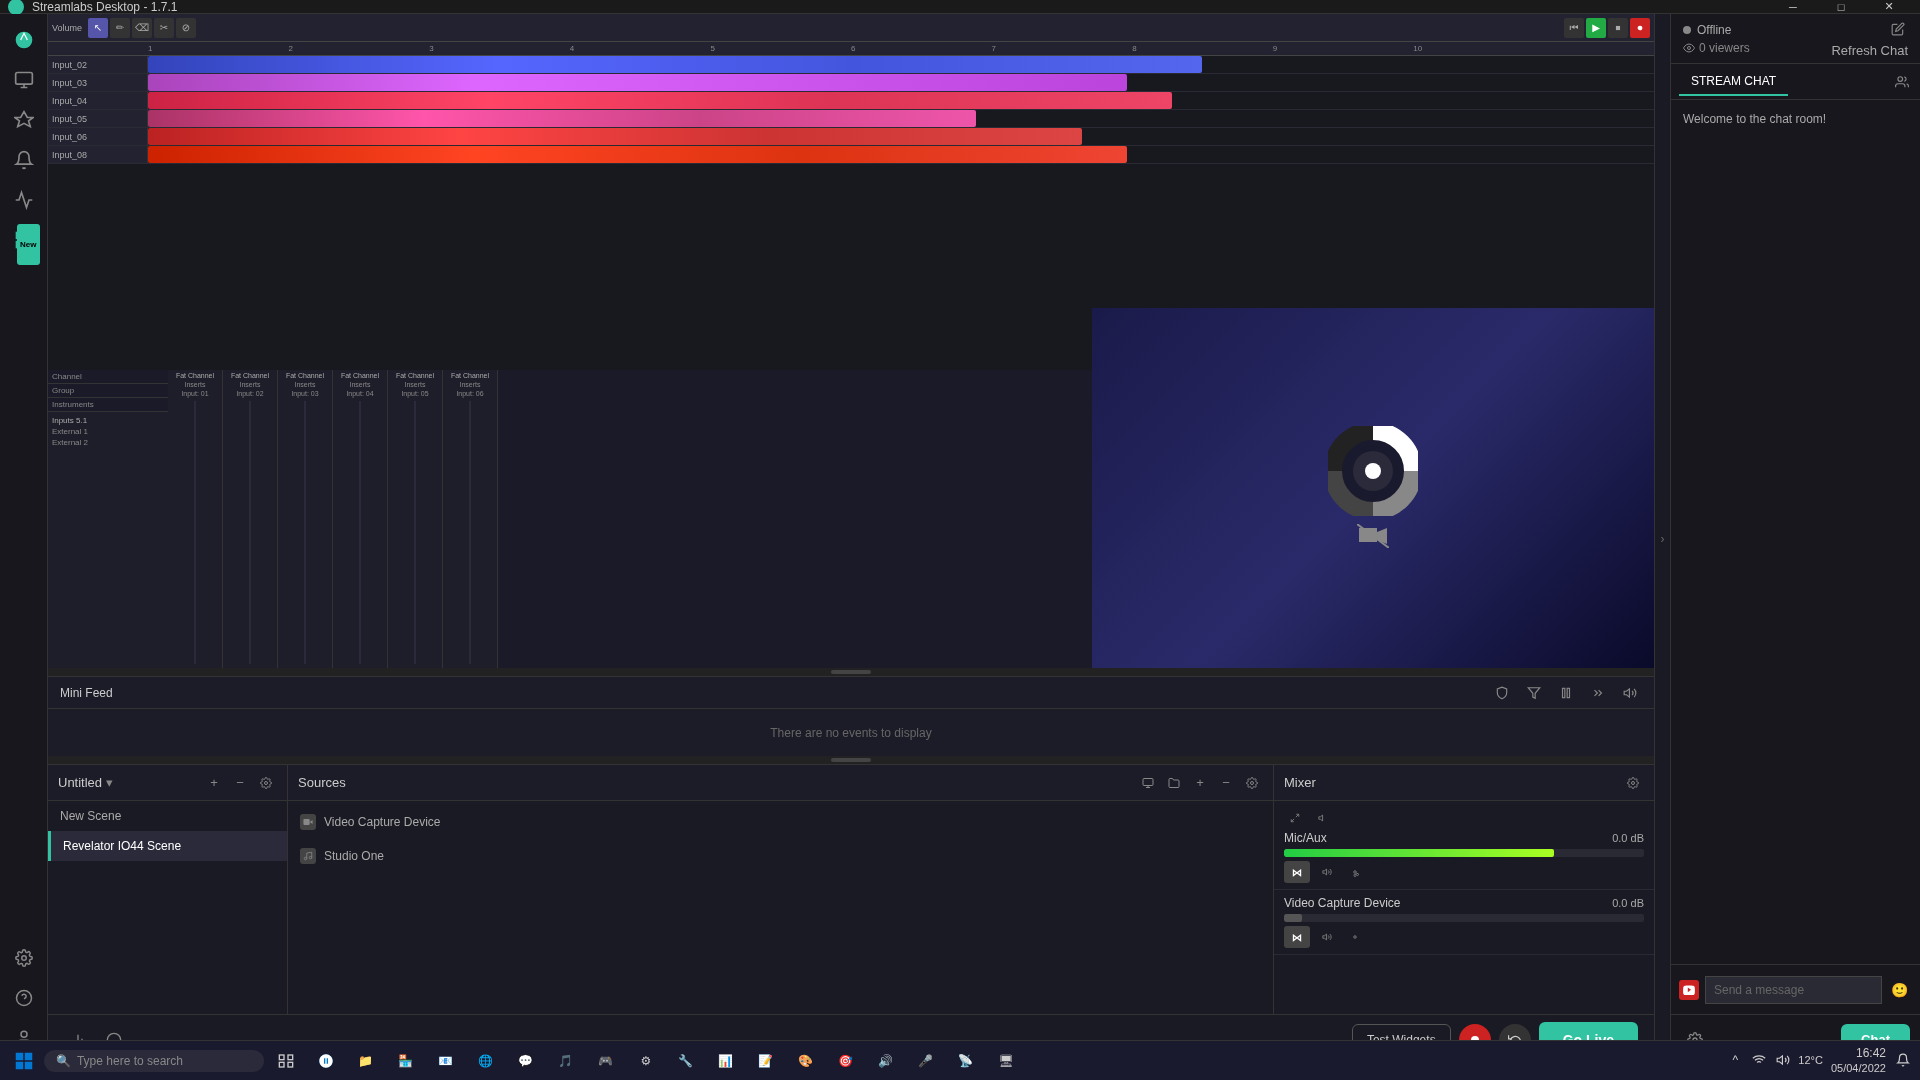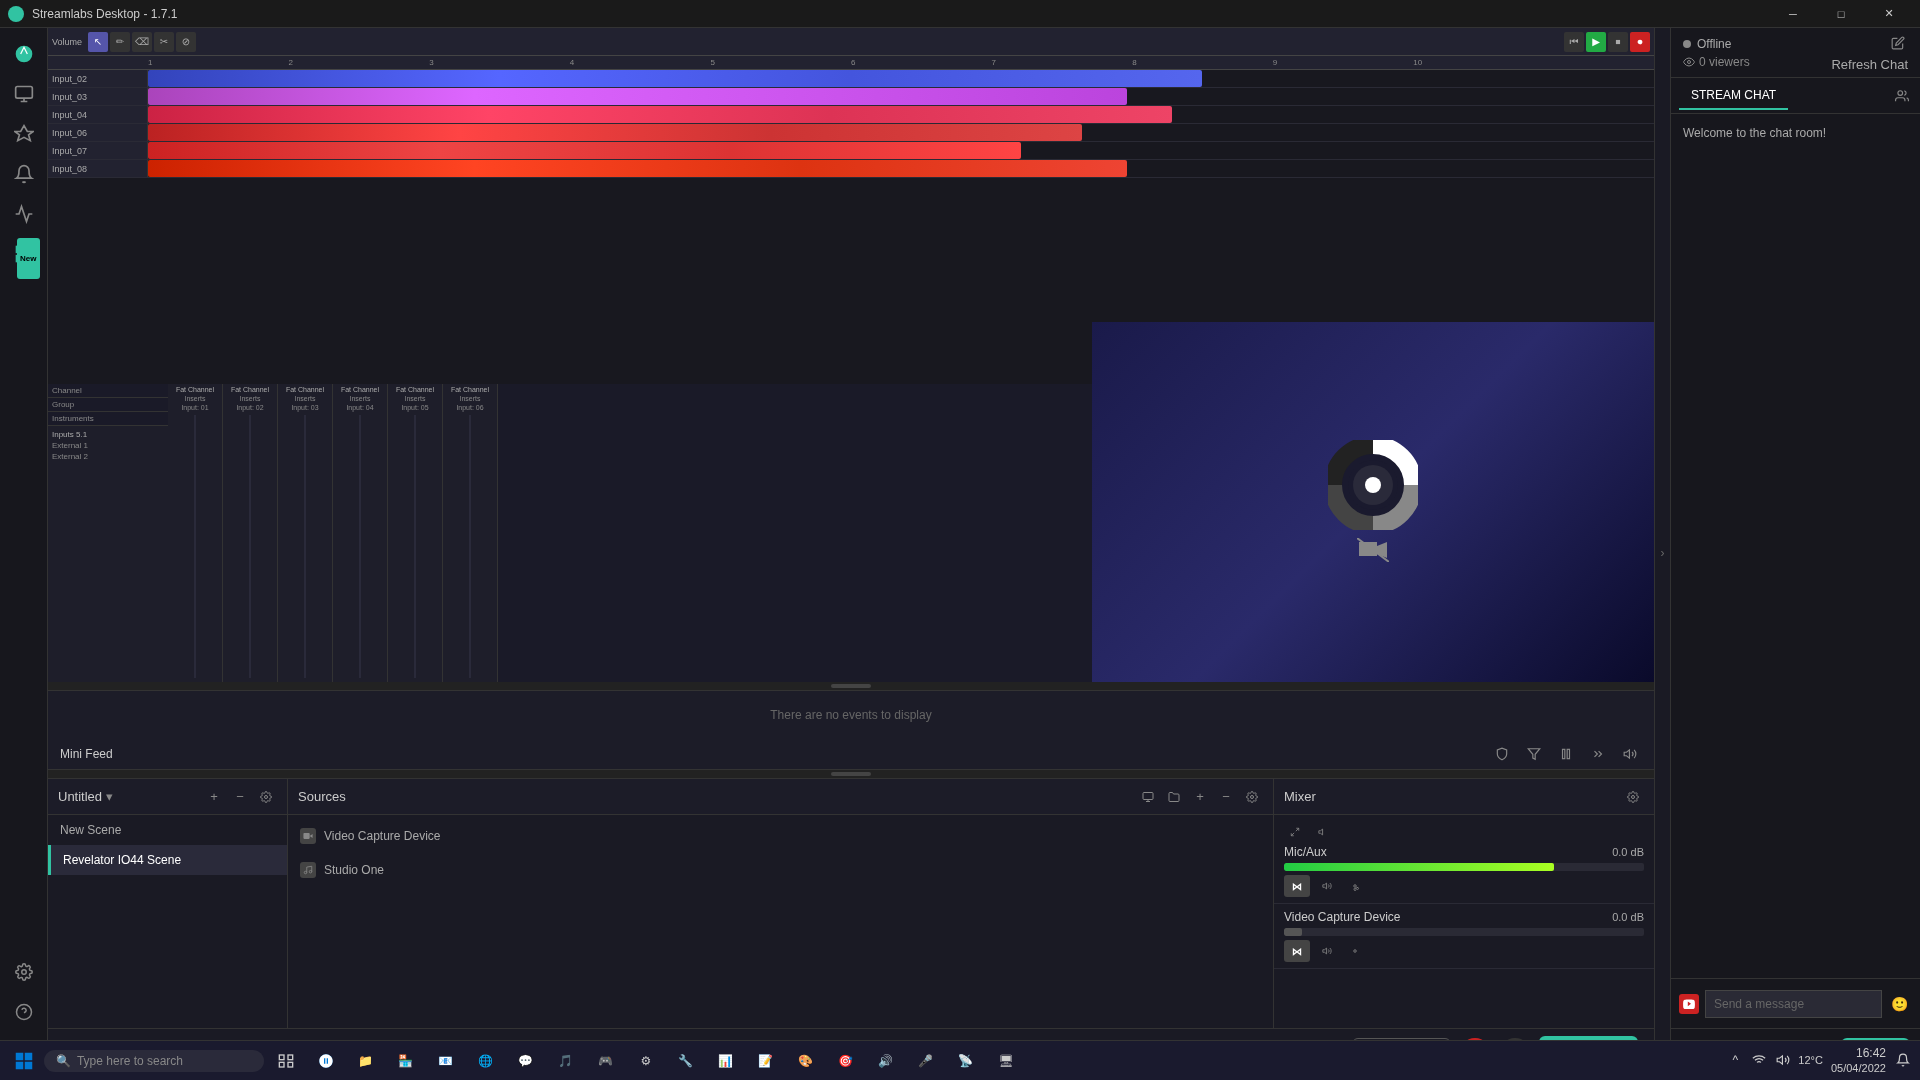--- a/index.html
+++ b/index.html
@@ -1,19 +1,19 @@
 <!DOCTYPE html>
 <html><head>
   <meta charset="utf-8">
   <style>
     * { margin: 0; padding: 0; box-sizing: border-box; }
     body { width: 1920px; height: 1080px; overflow: hidden; background: #1a1a2e; font-family: 'Segoe UI', sans-serif; color: #ccc; font-size: 12px; }
 
     
-    #titlebar { height: 28px; background: #1a1a1a; display: flex; align-items: center; justify-content: space-between; padding: 0 8px; border-bottom: 1px solid #333; }
+    #titlebar { height: 14px; background: #1a1a1a; display: flex; align-items: center; justify-content: space-between; padding: 0 8px; border-bottom: 1px solid #333; }
     #titlebar .title { display: flex; align-items: center; gap: 8px; font-size: 12px; color: #ccc; }
     #titlebar .title-icon { width: 16px; height: 16px; background: #31c3a2; border-radius: 50%; }
     #titlebar .controls { display: flex; gap: 2px; }
     #titlebar .ctrl-btn { width: 46px; height: 30px; display: flex; align-items: center; justify-content: center; color: #ccc; font-size: 11px; cursor: pointer; }
 
     
     #main-layout { display: flex; height: calc(1080px - 30px); }
 
     
     #left-sidebar { width: 48px; background: #17171d; display: flex; flex-direction: column; align-items: center; padding: 8px 0; gap: 4px; border-right: 1px solid #333; flex-shrink: 0; }
@@ -266,29 +266,29 @@
                 <div style="width:65%;height:100%;background:linear-gradient(90deg,#aa44bb,#dd66ff,#cc55ee,#bb44dd);border-radius:2px;margin:1px 0;"></div>
               </div>
             </div>
             <div class="track-row">
               <div class="track-label">Input_04</div>
               <div class="track-wave">
                 <div style="width:68%;height:100%;background:linear-gradient(90deg,#cc2244,#ff4466,#dd3355,#ee4466);border-radius:2px;margin:1px 0;"></div>
               </div>
             </div>
             <div class="track-row">
+              <div class="track-label">Input_05</div>
+              <div class="track-wave">
+                <div style="width:55%;height:100%;background:linear-gradient(90deg,#aa3366,#ff55aa,#cc4488,#ee55aa);border-radius:2px;margin:1px 0;"></div>
+              </div>
+            </div>
+            <div class="track-row">
               <div class="track-label">Input_06</div>
               <div class="track-wave">
                 <div style="width:62%;height:100%;background:linear-gradient(90deg,#bb2222,#ff4444,#cc3333,#dd4444);border-radius:2px;margin:1px 0;"></div>
-              </div>
-            </div>
-            <div class="track-row">
-              <div class="track-label">Input_07</div>
-              <div class="track-wave">
-                <div style="width:58%;height:100%;background:linear-gradient(90deg,#cc2222,#ee4444,#dd3333,#ff4444);border-radius:2px;margin:1px 0;"></div>
               </div>
             </div>
             <div class="track-row">
               <div class="track-label">Input_08</div>
               <div class="track-wave">
                 <div style="width:65%;height:100%;background:linear-gradient(90deg,#cc2200,#ff4422,#dd3311,#ee4433);border-radius:2px;margin:1px 0;"></div>
               </div>
             </div>
           </div>
 
@@ -393,23 +393,20 @@
           </div>
 
         </div>
       </div>
     </div>
 
     <div class="collapse-divider">
       <div class="collapse-handle-inner"></div>
     </div>
     <div id="mini-feed">
-      <div id="mini-feed-content">
-        <span>There are no events to display</span>
-      </div>
       <div id="mini-feed-header">
         <span>Mini Feed</span>
         <div class="feed-icons">
           <div class="feed-icon-btn">
             <svg width="14" height="14" viewBox="0 0 24 24" fill="none" stroke="currentColor" stroke-width="2">
                 <path d="M12 22s8-4 8-10V5l-8-3-8 3v7c0 6 8 10 8 10z"></path>
               </svg>
           </div>
           <div class="feed-icon-btn">
             <svg width="14" height="14" viewBox="0 0 24 24" fill="none" stroke="currentColor" stroke-width="2">
@@ -428,20 +425,23 @@
                 <polyline points="6 17 11 12 6 7"></polyline>
               </svg>
           </div>
           <div class="feed-icon-btn">
             <svg width="14" height="14" viewBox="0 0 24 24" fill="none" stroke="currentColor" stroke-width="2">
                 <polygon points="11 5 6 9 2 9 2 15 6 15 11 19 11 5"></polygon>
                 <path d="M19.07 4.93a10 10 0 0 1 0 14.14M15.54 8.46a5 5 0 0 1 0 7.07"></path>
               </svg>
           </div>
         </div>
+      </div>
+      <div id="mini-feed-content">
+        <span>There are no events to display</span>
       </div>
     </div>
 
     <div class="collapse-divider">
       <div class="collapse-handle-inner"></div>
     </div>
 
     <div id="bottom-section">
 
       <div id="scenes-panel">

